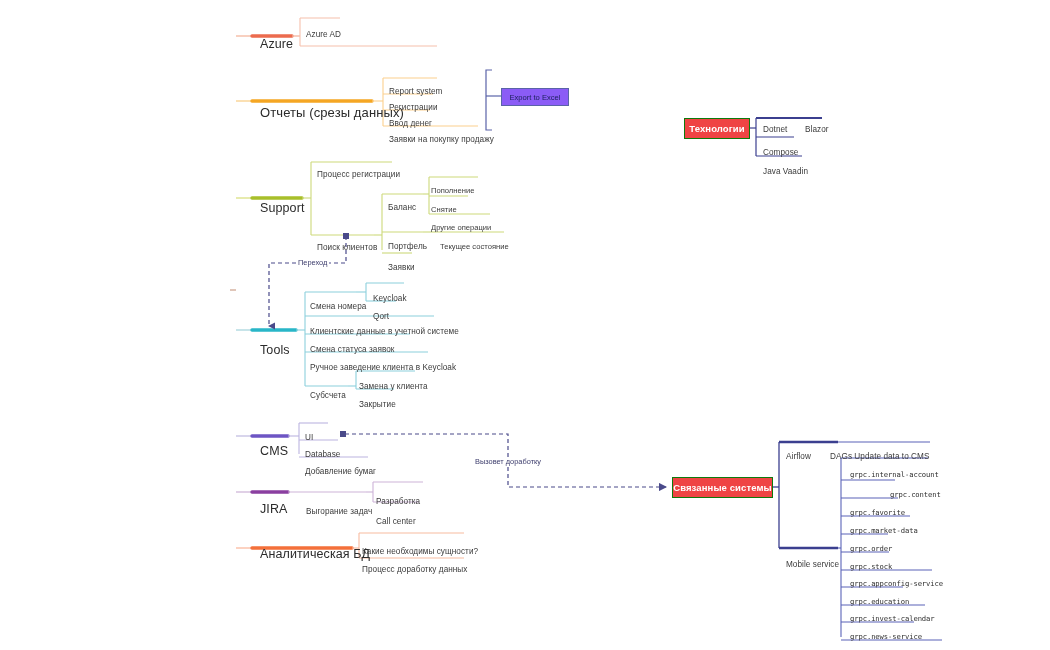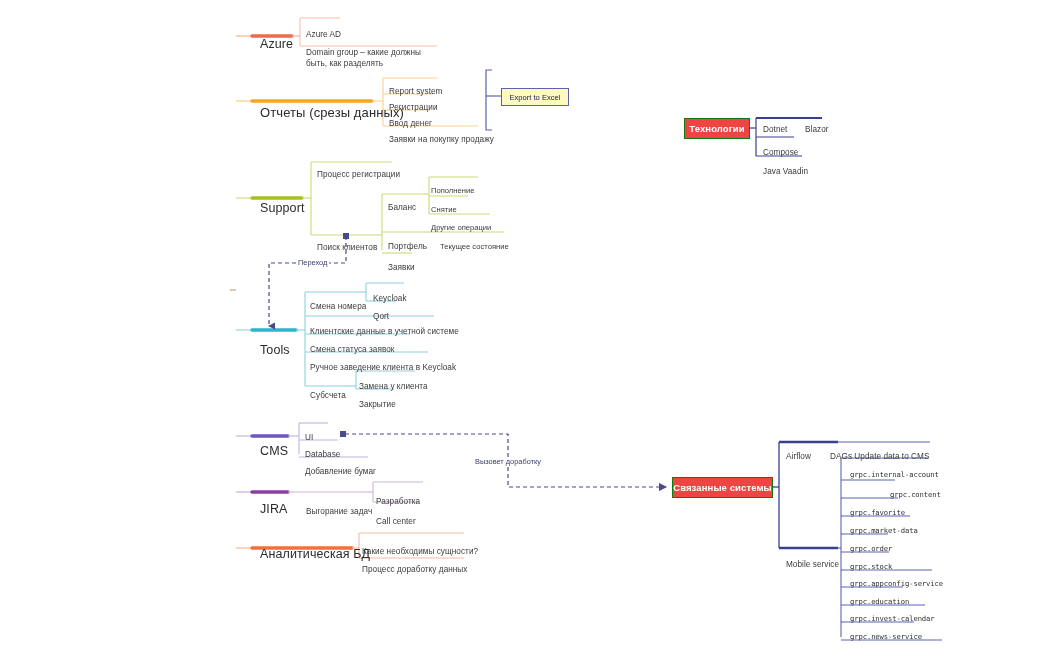--- a/index.html
+++ b/index.html
@@ -76,21 +76,21 @@
     letter-spacing: .1px;
   }
   #tech-box  { left: 684px; top: 118px; width: 64px; height: 19px; border: 1px solid #0c7a0c; }
   #rel-box   { left: 672px; top: 477px; width: 99px; height: 19px; border: 1px solid #0c7a0c; }
 
   
   .excelbox {
     position: absolute;
     left: 501px; top: 88px; width: 66px; height: 16px;
     border: 1px solid #5a63a8;
-    background: #fef9c3;
+    background: #8b5cf6;
     color: #1f2360;
     font-size: 7.6px;
     display: flex; align-items: center; justify-content: center;
   }
 
   
   .annot {
     position: absolute;
     font-size: 7.4px;
     color: #3b3b6b;
@@ -241,21 +241,20 @@
     <path d="M346,236 L346,263 L269,263 L269,326" stroke="#4a4a8a" stroke-width="1.2" fill="none" stroke-dasharray="4,3" marker-end="url(#arrowDn)"></path>
     <rect x="343" y="233" width="6" height="6" fill="#4a4a8a"></rect>
 
     <path d="M345,434 L508,434 L508,487 L666,487" stroke="#4a4a8a" stroke-width="1.2" fill="none" stroke-dasharray="4,3" marker-end="url(#arrowRt)"></path>
     <rect x="340" y="431" width="6" height="6" fill="#4a4a8a"></rect>
   </svg>
 
 
   <div class="node lvl1" style="left:260px; top:16px;">Azure</div>
   <div class="node lvl2" style="left:306px; top:9px;">Azure AD</div>
-  <div class="node lvl2 wrap2" style="left:306px; top:26px; width:134px;">Domain group – какие должны быть, как разделять</div>
 
   <div class="node lvl1 big" style="left:260px; top:85px;">Отчеты (срезы данных)</div>
   <div class="node lvl2" style="left:389px; top:66px;">Report system</div>
   <div class="node lvl2" style="left:389px; top:82px;">Регистрации</div>
   <div class="node lvl2" style="left:389px; top:98px;">Ввод денег</div>
   <div class="node lvl2" style="left:389px; top:114px;">Заявки на покупку продажу</div>
   <div class="excelbox">Export to Excel</div>
 
   <div class="node lvl1" style="left:260px; top:180px;">Support</div>
   <div class="node lvl2" style="left:317px; top:149px;">Процесс регистрации</div>

